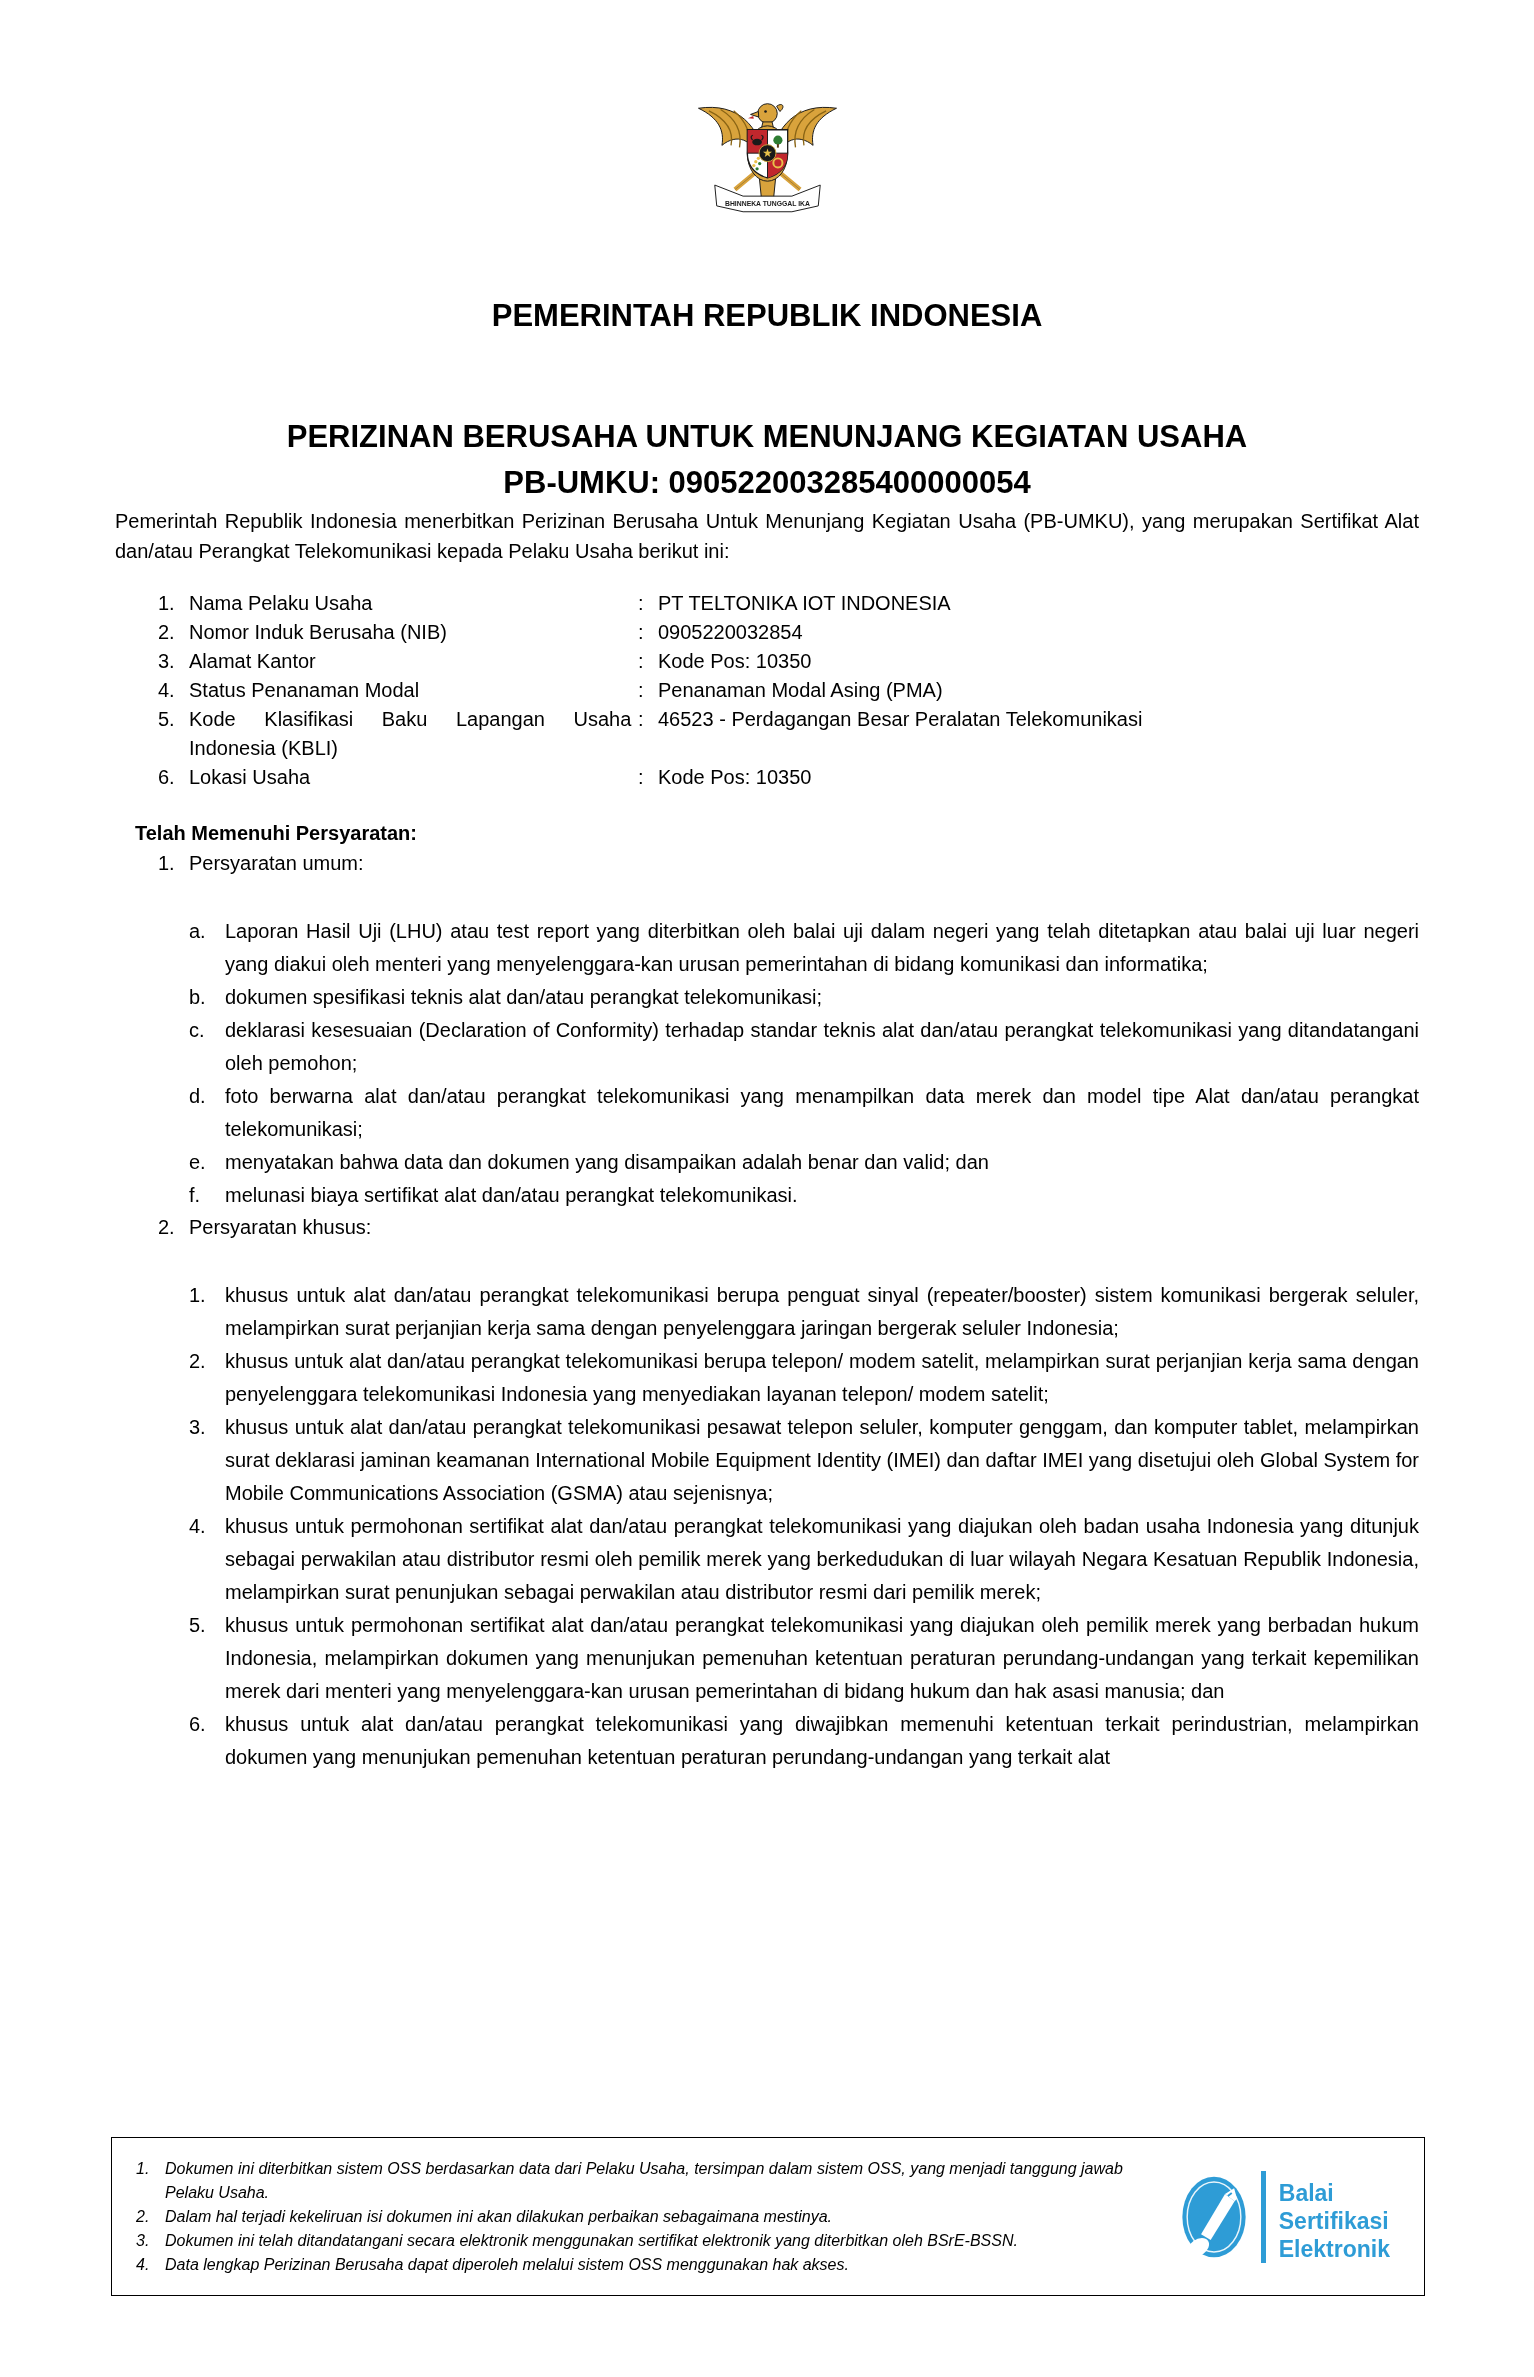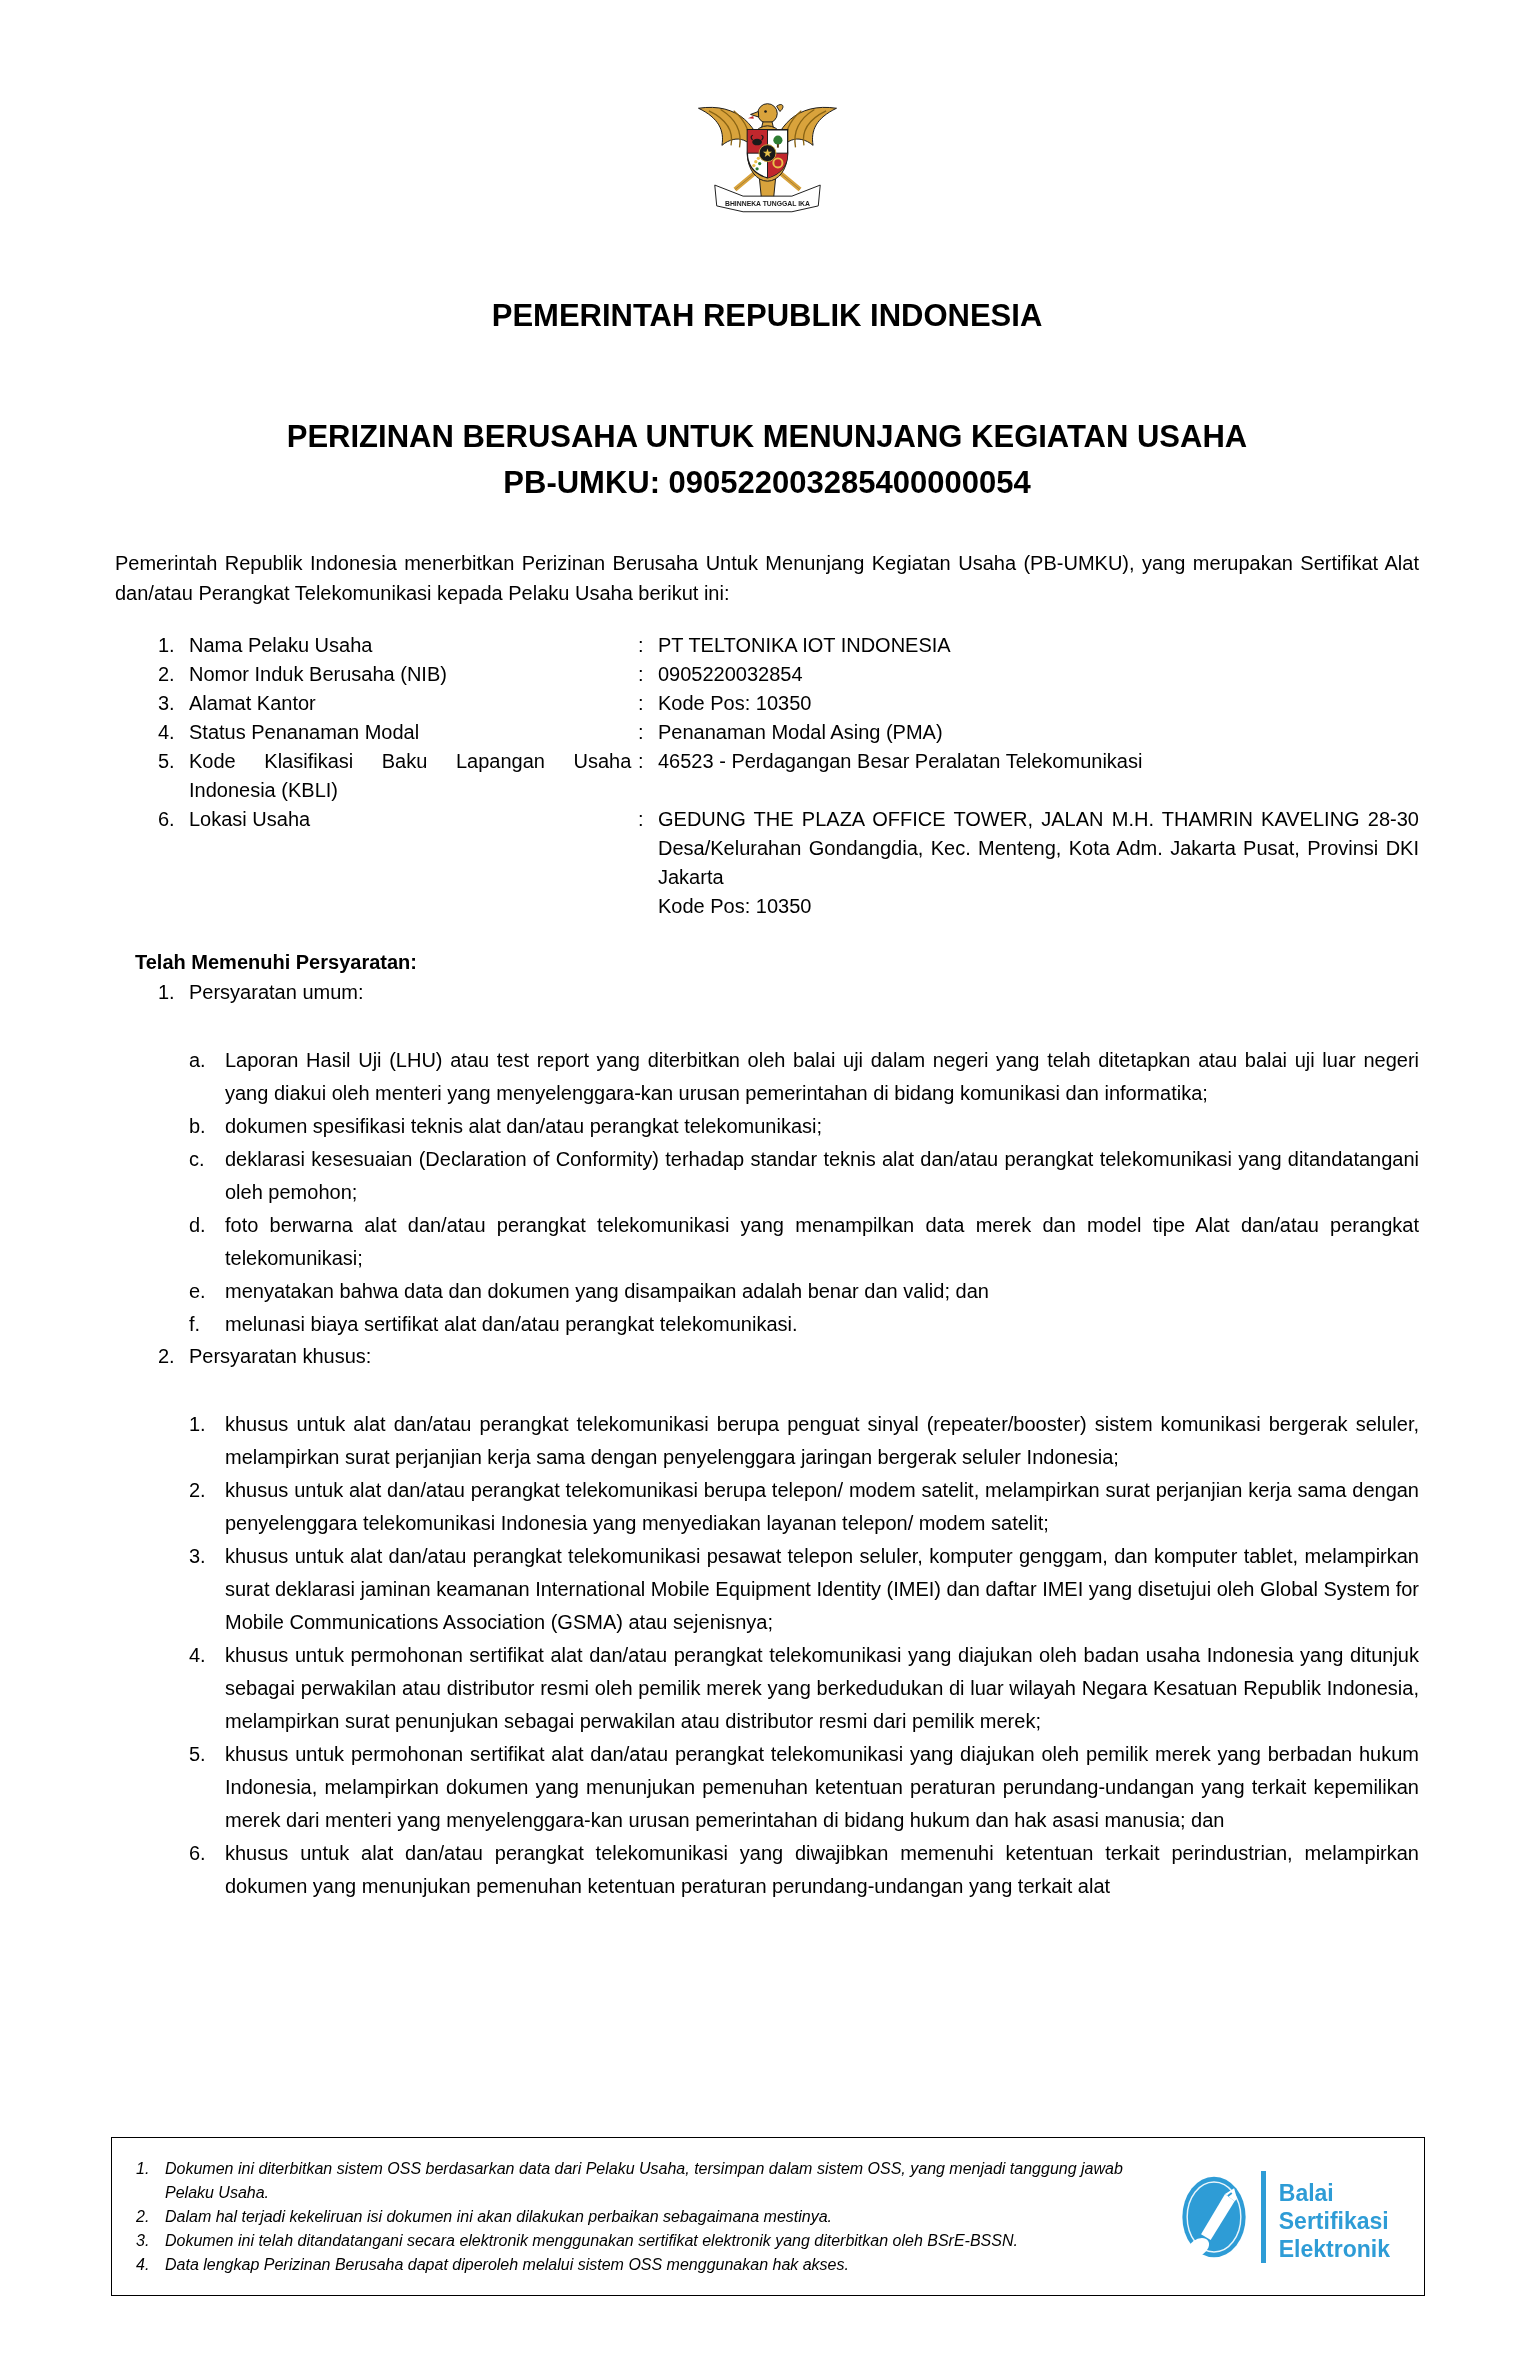--- a/index.html
+++ b/index.html
@@ -6,21 +6,21 @@
   body{
     width:1534px;height:2377px;background:#fff;color:#000;
     font-family:"Liberation Sans",sans-serif;font-size:20px;
     position:relative;overflow:hidden;
   }
   .page{padding:77px 115px 0 115px}
 
   .emblem-wrap{text-align:center;margin-bottom:48px}
 
   .title-gov{font-size:31px;font-weight:bold;text-align:center;line-height:40px;margin-bottom:78px}
-  .title-doc{font-size:31px;font-weight:bold;text-align:center;line-height:46px;margin-bottom:42px}
+  .title-doc{font-size:31px;font-weight:bold;text-align:center;line-height:46px;}
 
   .intro{line-height:30px;text-align:justify;margin-bottom:23px}
 
   .details{margin-left:43px;margin-bottom:26.4px}
   .dl-row{display:grid;grid-template-columns:31px 449px 20px 1fr;line-height:29px;align-items:start}
   .dl-label{text-align:justify;padding-right:6.7px}
   .dl-colon{text-align:left}
   .dl-value{text-align:justify}
 
   .sec-heading{font-weight:bold;line-height:30px;margin-left:20px}
@@ -160,21 +160,20 @@
       <span class="dl-label">Kode Klasifikasi Baku Lapangan Usaha Indonesia (KBLI)</span>
       <span class="dl-colon">:</span>
       <div class="dl-value">46523 - Perdagangan Besar Peralatan Telekomunikasi</div>
     </div>
 
     <div class="dl-row">
       <span class="dl-num">6.</span>
       <span class="dl-label">Lokasi Usaha</span>
       <span class="dl-colon">:</span>
       <div>
-        <div class="dl-value">GEDUNG THE PLAZA OFFICE TOWER, JALAN M.H. THAMRIN KAVELING 28-30 Desa/Kelurahan Gondangdia, Kec. Menteng, Kota Adm. Jakarta Pusat, Provinsi DKI Jakarta</div>
         <div>Kode Pos: 10350</div>
       </div>
     </div>
 
   </div>
 
   <div class="sec-heading">Telah Memenuhi Persyaratan:</div>
 
   <div class="req-head">
     <span class="req-no">1.</span>

